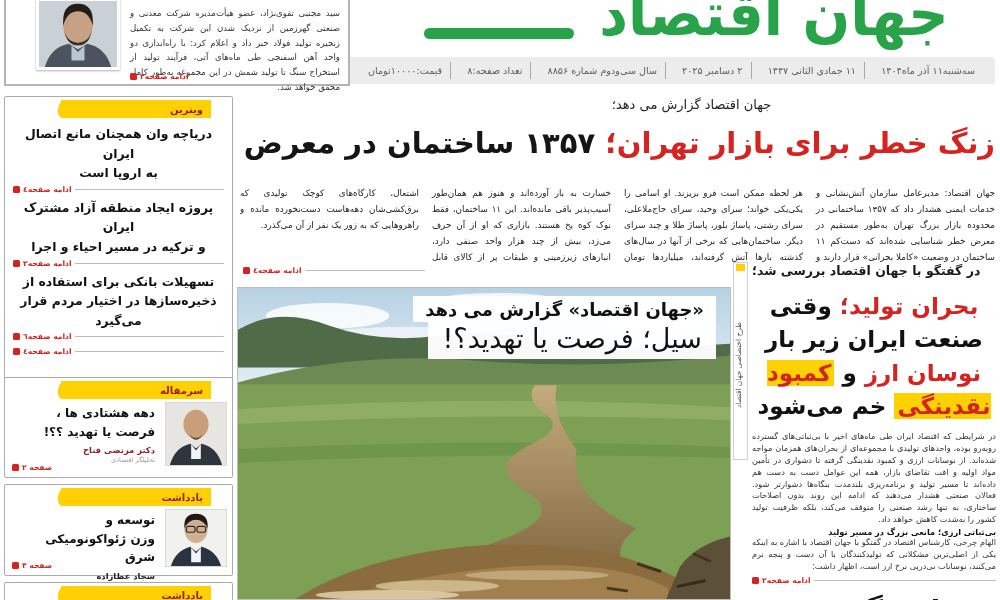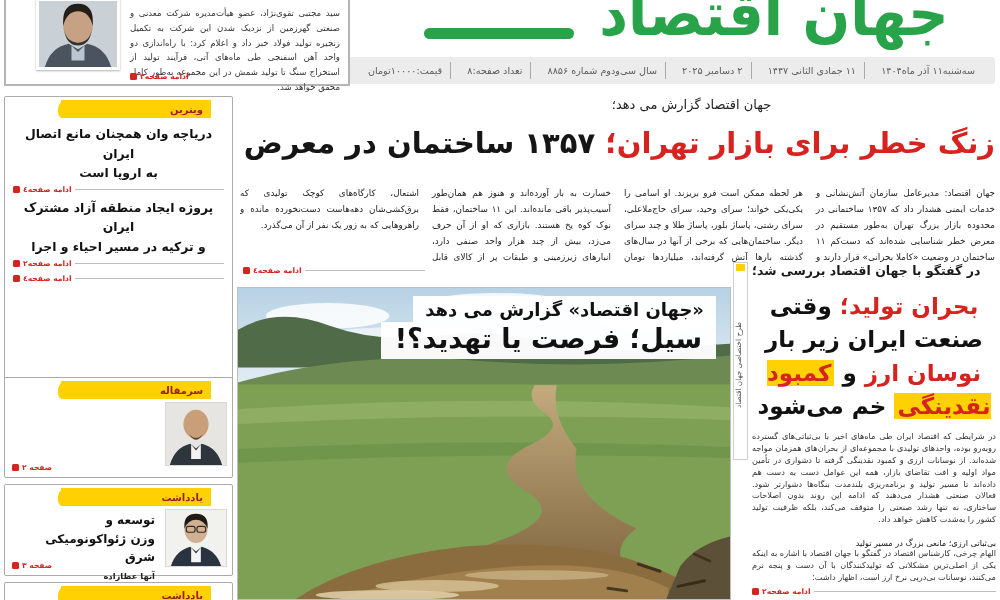--- a/index.html
+++ b/index.html
@@ -34,33 +34,33 @@
   .lead-body{position:absolute;left:240px;right:5px;top:185px;height:80px;column-count:4;
     column-gap:13px;font-size:8.8px;line-height:1.82;text-align:justify;color:#222;overflow:hidden}
   .lead-cont{position:absolute;left:243px;top:266px;width:182px;display:flex;direction:ltr;
     align-items:center;gap:3px}
   
   .photo{position:absolute;left:237px;top:287px;width:494px;height:313px;border:1px solid #bfbfbf;
     overflow:hidden;background:#9db36d}
   .photo svg{position:absolute;inset:0;width:100%;height:100%}
   .ph-caps{position:absolute;top:8px;right:14px;display:flex;flex-direction:column;align-items:flex-start;gap:0}
   .ph-kicker{background:rgba(255,255,255,.96);padding:3px 12px 2px;font-size:18px;font-weight:700;color:#111}
-  .ph-title{background:rgba(255,255,255,.96);padding:1px 14px 5px;font-size:27px;font-weight:700;color:#111}
+  .ph-title{background:rgba(255,255,255,.96);padding:1px 14px 5px;font-size:27px;font-weight:400;color:#111}
   
   .vstrip{position:absolute;left:733px;top:262px;width:15px;height:198px;background:#fff;border:1px solid #cfcfcf}
   .vtag{position:absolute;top:1px;left:2px;width:9px;height:7px;background:#ffd103}
   .vtxt{position:absolute;left:0;top:12px;width:180px;height:13px;transform-origin:0 0;
     transform:rotate(-90deg) translateX(-180px);font-size:7.3px;color:#555;text-align:center;white-space:nowrap}
   
   .rstory{position:absolute;left:752px;right:4px;top:263px}
   .r-kicker{text-align:left;font-size:12.5px;font-weight:700;color:#1a1a1a;margin-bottom:12px}
   .r-h{text-align:center;font-size:23px;font-weight:900;line-height:1.45;color:#111}
   .hl{background:#ffd103;padding:0 3px}
   .r-body{font-size:8.2px;line-height:1.44;text-align:justify;color:#333;margin-top:8px}
-  .r-sub{font-size:8.2px;font-weight:400;color:#111;margin-top:12px}
+  .r-sub{font-size:8.2px;font-weight:700;color:#111;margin-top:1px}
   .r-body2{font-size:8.2px;line-height:1.44;text-align:justify;color:#333}
   .r-cont{margin-top:4px;display:flex;direction:ltr;align-items:center;gap:3px}
   .r-bottom{text-align:center;font-size:28px;font-weight:900;color:#111;margin-top:9px}
   
   .sbox{position:absolute;left:4px;width:229px;background:#fff;border:1.5px solid #ababab;border-radius:2px}
   #vitrine{top:96px;height:293px}
   #editorial{top:377px;height:101px}
   #note1{top:484px;height:92px}
   #note2{top:582px;height:70px}
   .shead{height:20px;margin:3px 5px 1px;position:relative}
@@ -205,20 +205,29 @@
     <div class="vitem">
       <div class="vtitle">پروژه ایجاد منطقه آزاد مشترک ایران
 و ترکیه در مسیر احیاء و اجرا</div>
       <div class="vcont">
         <span class="cico"></span>
         <span class="ctxt">ادامه صفحه۲</span>
         <span class="cline"></span>
       </div>
     </div>
     <div class="vitem">
+      <div class="vtitle">تسهیلات بانکی برای استفاده از
+ذخیره‌سازها در اختیار مردم قرار می‌گیرد</div>
+      <div class="vcont">
+        <span class="cico"></span>
+        <span class="ctxt">ادامه صفحه٦</span>
+        <span class="cline"></span>
+      </div>
+    </div>
+    <div class="vitem">
       <div class="vcont">
         <span class="cico"></span>
         <span class="ctxt">ادامه صفحه٤</span>
         <span class="cline"></span>
       </div>
     </div>
   </div>
 
   <div class="sbox" id="editorial">
     <div class="shead">
@@ -230,20 +239,26 @@
     </div>
     <div class="pbody">
       <div class="pphoto">
         <svg viewBox="0 0 62 64" preserveAspectRatio="none">
           <rect width="62" height="64" fill="#e7e5e1"></rect>
           <ellipse cx="31" cy="22" rx="13" ry="15" fill="#c99f79"></ellipse>
           <path d="M24,32 Q27,38 31,38 Q35,38 38,32 Q35,36 31,36 Q27,36 24,32 Z" fill="#5a4632"></path>
           <path d="M4,64 Q9,46 25,42 L31,47 L37,42 Q53,46 58,64 Z" fill="#2f353c"></path>
           <path d="M26,43 L31,49 L36,43 L36,58 L26,58 Z" fill="#f2f2f2"></path>
         </svg>
+      </div>
+      <div class="ptexts">
+        <div class="ptitle">دهه هشتادی ها ،
+فرصت یا تهدید ؟؟!</div>
+        <div class="pauthor">دکتر مرتضی فتاح</div>
+        <div class="prole">تحلیلگر اقتصادی</div>
       </div>
       <div class="ppage">
         <span class="cico"></span>
         <span class="ctxt">صفحه ۲</span>
       </div>
     </div>
   </div>
 
   <div class="sbox" id="note1">
     <div class="shead">
@@ -261,21 +276,21 @@
           <path d="M19,16 Q19,4 31,4 Q43,4 43,16 L43,19 Q39,10 31,10 Q23,10 19,19 Z" fill="#1f1a16"></path>
           <rect x="21" y="17" width="9" height="6" rx="2" fill="none" stroke="#2a2a2a" stroke-width="1.2"></rect>
           <rect x="32" y="17" width="9" height="6" rx="2" fill="none" stroke="#2a2a2a" stroke-width="1.2"></rect>
           <path d="M5,58 Q10,42 25,38 L31,43 L37,38 Q52,42 57,58 Z" fill="#2b3340"></path>
           <path d="M26,39 L31,45 L36,39 L36,54 L26,54 Z" fill="#f4f4f4"></path>
         </svg>
       </div>
       <div class="ptexts">
         <div class="ptitle">توسعه و
 وزن ژئواکونومیکی شرق</div>
-        <div class="pauthor" style="color:#222">آنها عطازاده</div>
+        <div class="pauthor" style="color:#222">سجاد عطازاده</div>
         <div class="prole">پژوهشگر</div>
       </div>
       <div class="ppage">
         <span class="cico"></span>
         <span class="ctxt">صفحه ۳</span>
       </div>
     </div>
   </div>
 
   <div class="sbox" id="note2">

